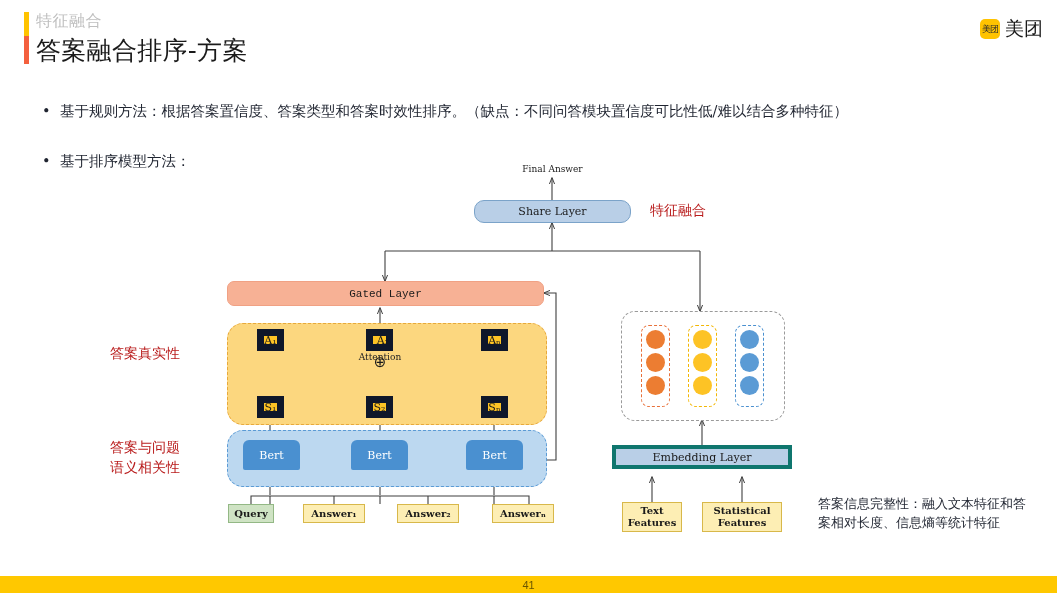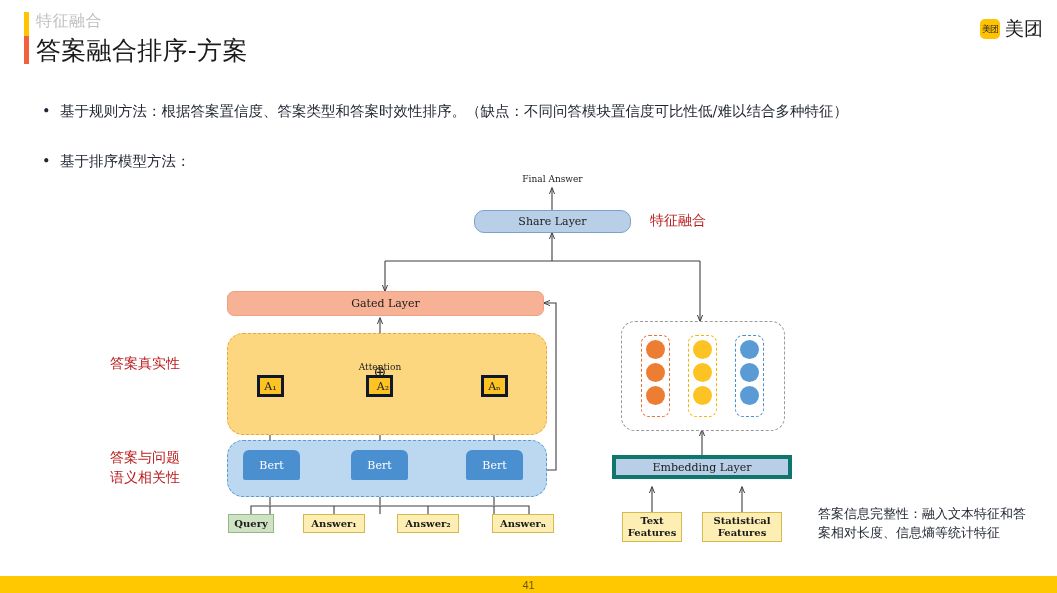--- a/index.html
+++ b/index.html
@@ -33,35 +33,35 @@
   #bullet1{left:42px;top:102px;}
   #bullet2{left:42px;top:152px;}
 
   
   .footer{position:absolute;left:0;bottom:0;width:1057px;height:17px;background:#ffc800;}
   .pagenum{position:absolute;left:0;bottom:0;width:1057px;height:17px;
            display:flex;align-items:center;justify-content:center;
            font-size:11px;color:#6b5600;font-family:"Liberation Sans",sans-serif;}
 
   
-  .diagram{position:absolute;left:0;top:165px;width:1057px;height:400px;}
+  .diagram{position:absolute;left:0;top:155px;width:1057px;height:400px;}
   .dg-svg{position:absolute;left:0;top:0;width:1057px;height:400px;}
 
   .node{position:absolute;box-sizing:border-box;display:flex;
         align-items:center;justify-content:center;text-align:center;}
 
   .lbl-small{font-family:"DejaVu Serif","Liberation Serif",serif;font-size:9px;color:#222;}
   .lbl-mid{font-family:"DejaVu Serif","Liberation Serif",serif;font-size:11px;color:#1a1a1a;}
   .lbl-bold{font-family:"DejaVu Serif","Liberation Serif",serif;font-size:10px;font-weight:bold;color:#1a1a1a;}
 
   .box-share{background:#b9cfe7;border:1px solid #7ba3c9;}
   .box-gated{background:#f7b195;border:1px solid #f0a184;border-radius:7px;}
   .region-true{background:#fcd77f;border:1.6px dashed #e8a93b;border-radius:16px;}
   .region-sem{background:#bcd8f0;border:1.6px dashed #5b9bd5;border-radius:16px;}
-  .box-asq{background:#fdc325;border:3px solid #0f172a;margin-top:36px;}
+  .box-asq{background:#fdc325;border:7px solid #0f172a;}
   .box-bert{background:#4a90d0;}
   .box-inp-yellow{background:#fdeeb4;border:1px solid #d8b84a;}
   .box-inp-green{background:#cfe3c4;border:1px solid #93b885;}
   .box-embed{background:#b9cfe7;border:4px solid #0f766e;}
   .box-feat{background:#fdeeb4;border:1px solid #d8b84a;}
 
   .feat-outer{border:1.6px dashed #9a9a9a;border-radius:14px;background:#ffffff;}
   .feat-col{border:1.6px dashed #000;border-radius:8px;}
   .feat-col.c-orange{border-color:#e8713b;}
   .feat-col.c-yellow{border-color:#f2b705;}
@@ -151,21 +151,21 @@
         <line x1="652" y1="347" x2="652" y2="322" marker-end="url(#ah)"></line>
         <line x1="742" y1="347" x2="742" y2="322" marker-end="url(#ah)"></line>
       </g>
     </svg>
 
     <div class="node lbl-small" style="left:505px;top:7px;width:95px;height:14px;">Final Answer</div>
 
     <div class="node box-share lbl-mid" style="left:474px;top:45px;width:157px;height:23px;border-radius:10px;">Share Layer</div>
     <div class="side-note" style="left:650px;top:45px;">特征融合</div>
 
-    <div class="node box-gated lbl-mid" style="left:227px;top:126px;width:317px;height:25px;">Gated Layer</div>
+    <div class="node box-gated lbl-mid" style="left:227px;top:126px;width:317px;height:25px;font-family:Liberation Mono, monospace;">Gated Layer</div>
 
     <div class="region-true" style="position:absolute;left:227px;top:168px;width:318px;height:100px;"></div>
 
     <div class="node box-asq lbl-mid" style="left:257px;top:174px;width:27px;height:22px;">A₁</div>
     <div class="node box-asq lbl-mid" style="left:366px;top:174px;width:27px;height:22px;padding-left:7px;">A₂</div>
     <div class="node box-asq lbl-mid" style="left:481px;top:174px;width:27px;height:22px;">Aₙ</div>
 
     <div class="node lbl-small" style="left:350px;top:196px;width:60px;height:12px;">Attention</div>
     <div class="node" style="left:372px;top:199px;width:16px;height:16px;font-size:15px;color:#1a1a1a;font-family:'DejaVu Sans',sans-serif;">⊕</div>
 

